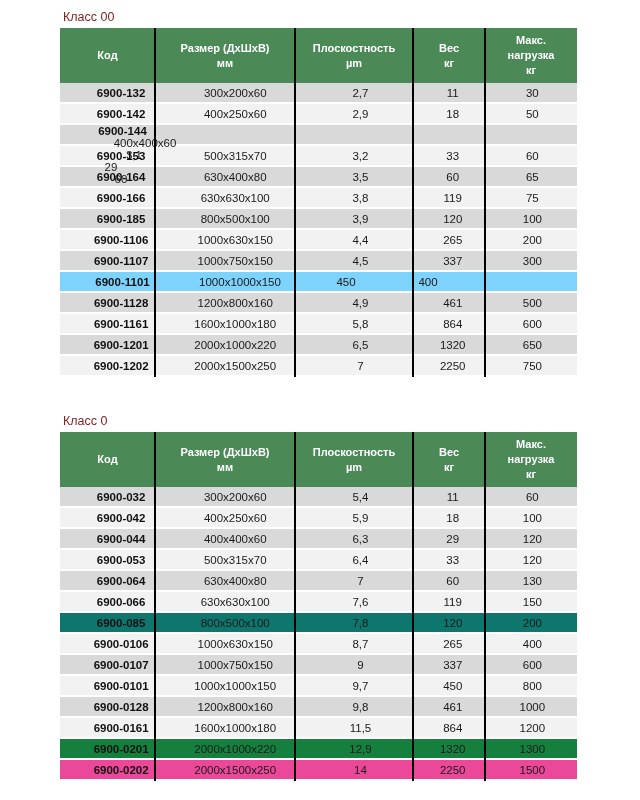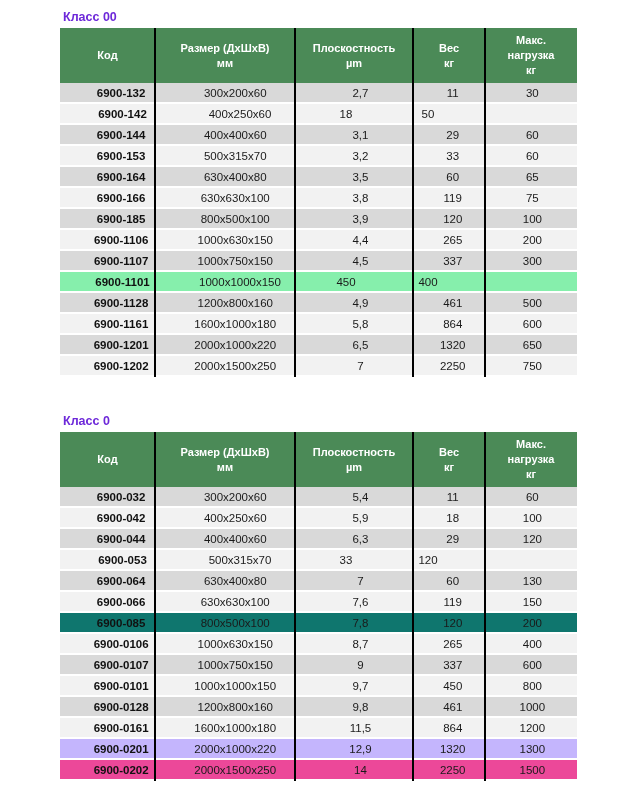--- a/index.html
+++ b/index.html
@@ -17,24 +17,23 @@
   }
   .tbl-block {
     margin-left: 60px;
     width: 517px;
   }
   .tbl-block.second {
     margin-top: 37px;
   }
   .tbl-title {
     font-size: 12.5px;
-    color: #6d28d9;
+    color: #7f1d1d;
     margin: 0 0 3px 3px;
     line-height: 15px;
-    font-weight: bold;
   }
   .tbl {
     position: relative;
     width: 517px;
   }
   .header-row {
     display: flex;
     height: 55px;
   }
   .hcell {
@@ -116,24 +115,25 @@
         <div class="row" style="background: rgb(217, 217, 217);">
           <div class="cell c0 code">6900-132</div>
           <div class="cell c1">300x200x60</div>
           <div class="cell c2">2,7</div>
           <div class="cell c3">11</div>
           <div class="cell c4">30</div>
         </div>
         <div class="row" style="background: rgb(242, 242, 242);">
           <div class="cell c0 code">6900-142</div>
           <div class="cell c1">400x250x60</div>
+          <div class="cell c2">2,9</div>
           <div class="cell c3">18</div>
           <div class="cell c4">50</div>
         </div>
-        <div class="row" style="background: rgb(217, 217, 217);">
+        <div class="row" style="background: rgb(217, 217, 217); flex-direction: column;">
           <div class="cell c0 code">6900-144</div>
           <div class="cell c1">400x400x60</div>
           <div class="cell c2">3,1</div>
           <div class="cell c3">29</div>
           <div class="cell c4">60</div>
         </div>
         <div class="row" style="background: rgb(242, 242, 242);">
           <div class="cell c0 code">6900-153</div>
           <div class="cell c1">500x315x70</div>
           <div class="cell c2">3,2</div>
@@ -168,21 +168,21 @@
           <div class="cell c3">265</div>
           <div class="cell c4">200</div>
         </div>
         <div class="row" style="background: rgb(217, 217, 217);">
           <div class="cell c0 code">6900-1107</div>
           <div class="cell c1">1000x750x150</div>
           <div class="cell c2">4,5</div>
           <div class="cell c3">337</div>
           <div class="cell c4">300</div>
         </div>
-        <div class="row" style="background: #86efac; text-align: center;">
+        <div class="row" style="background: #7dd3fc; text-align: center;">
           <div class="cell c0 code">6900-1101</div>
           <div class="cell c1">1000x1000x150</div>
           <div class="cell c3">450</div>
           <div class="cell c4">400</div>
         </div>
         <div class="row" style="background: rgb(217, 217, 217);">
           <div class="cell c0 code">6900-1128</div>
           <div class="cell c1">1200x800x160</div>
           <div class="cell c2">4,9</div>
           <div class="cell c3">461</div>
@@ -258,20 +258,21 @@
         <div class="row" style="background: rgb(217, 217, 217);">
           <div class="cell c0 code">6900-044</div>
           <div class="cell c1">400x400x60</div>
           <div class="cell c2">6,3</div>
           <div class="cell c3">29</div>
           <div class="cell c4">120</div>
         </div>
         <div class="row" style="background: rgb(242, 242, 242);">
           <div class="cell c0 code">6900-053</div>
           <div class="cell c1">500x315x70</div>
+          <div class="cell c2">6,4</div>
           <div class="cell c3">33</div>
           <div class="cell c4">120</div>
         </div>
         <div class="row" style="background: rgb(217, 217, 217);">
           <div class="cell c0 code">6900-064</div>
           <div class="cell c1">630x400x80</div>
           <div class="cell c2">7</div>
           <div class="cell c3">60</div>
           <div class="cell c4">130</div>
         </div>
@@ -317,21 +318,21 @@
           <div class="cell c3">461</div>
           <div class="cell c4">1000</div>
         </div>
         <div class="row" style="background: rgb(242, 242, 242);">
           <div class="cell c0 code">6900-0161</div>
           <div class="cell c1">1600x1000x180</div>
           <div class="cell c2">11,5</div>
           <div class="cell c3">864</div>
           <div class="cell c4">1200</div>
         </div>
-        <div class="row" style="background: #c4b5fd;">
+        <div class="row" style="background: #15803d;">
           <div class="cell c0 code">6900-0201</div>
           <div class="cell c1">2000x1000x220</div>
           <div class="cell c2">12,9</div>
           <div class="cell c3">1320</div>
           <div class="cell c4">1300</div>
         </div>
         <div class="row" style="background: #ec4899;">
           <div class="cell c0 code">6900-0202</div>
           <div class="cell c1">2000x1500x250</div>
           <div class="cell c2">14</div>

